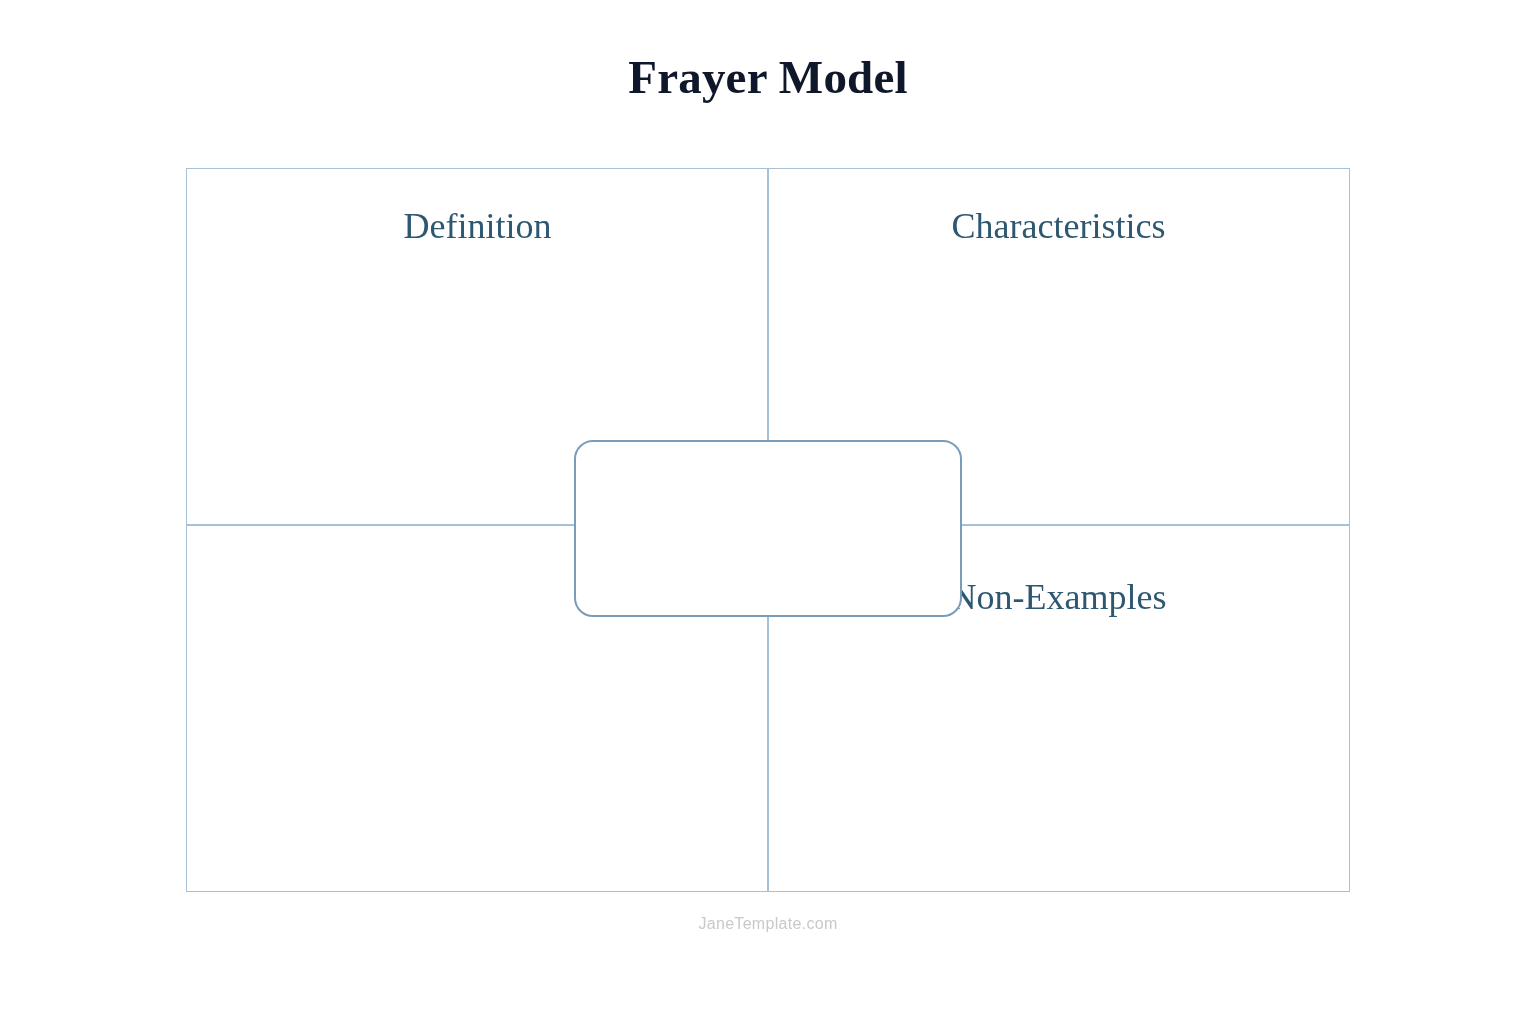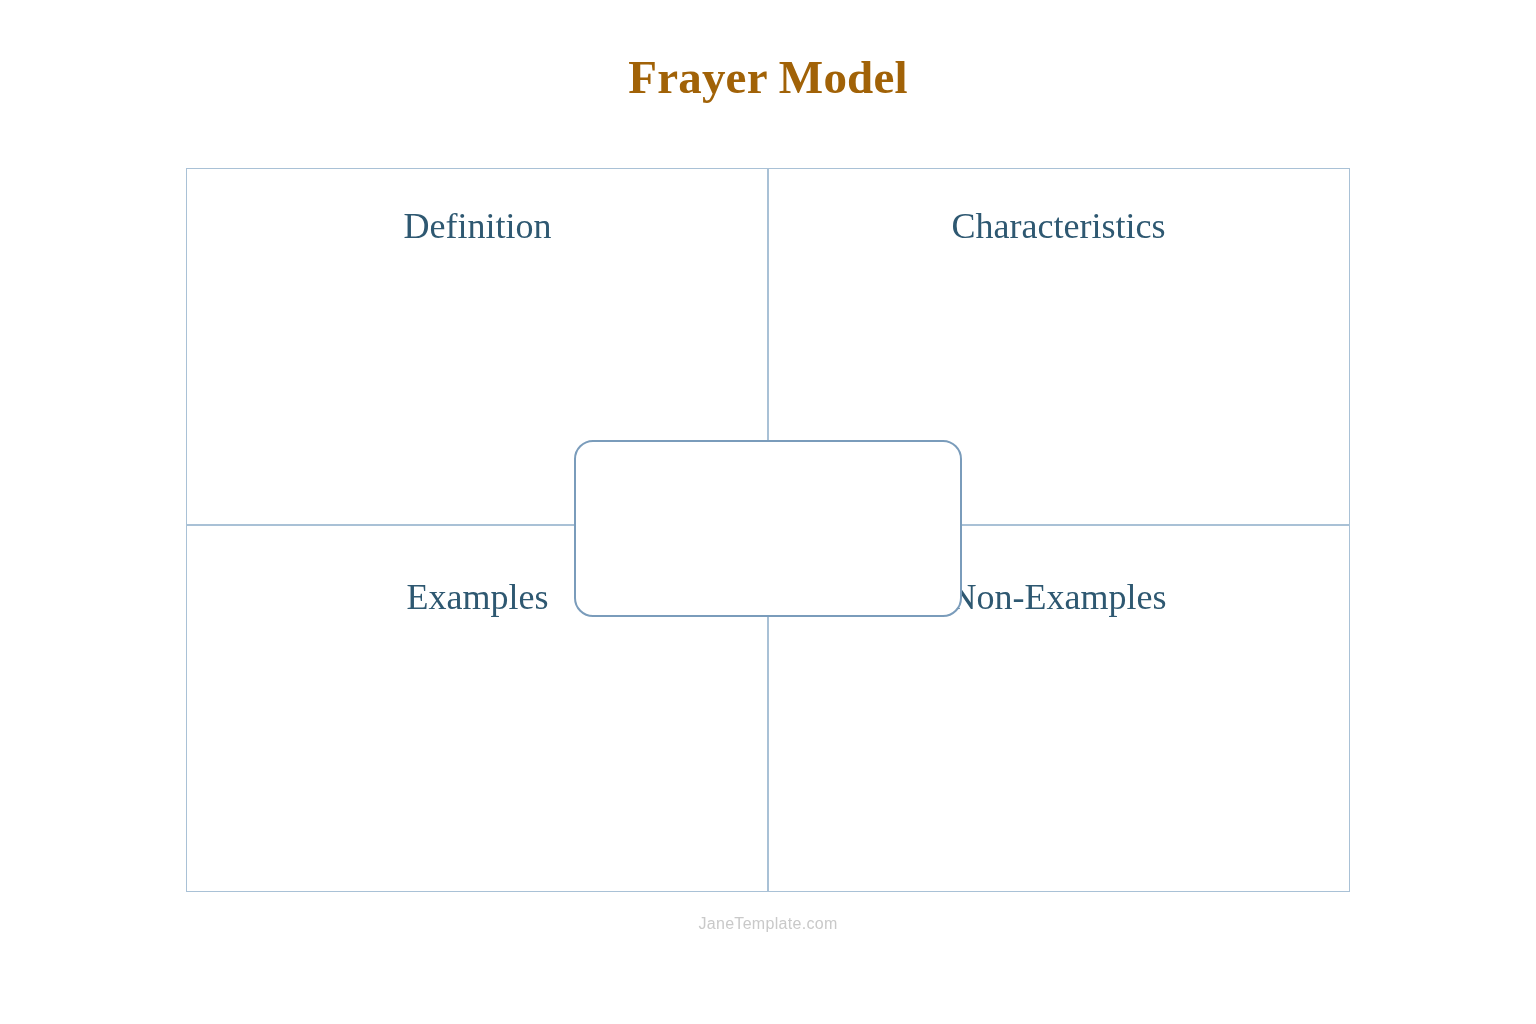--- a/index.html
+++ b/index.html
@@ -23,21 +23,21 @@
   
   #title {
     position: absolute;
     left: 0;
     top: 52px;
     width: 1536px;
     text-align: center;
     font-family: "Liberation Serif", "DejaVu Serif", serif;
     font-size: 47px;
     font-weight: 700;
-    color: #a16207;
+    color: #0f172a;
     letter-spacing: 0.2px;
     line-height: 1.1;
     white-space: nowrap;
   }
 
   
   #frame {
     position: absolute;
     left: 186px;
     top: 168px;
@@ -158,23 +158,20 @@
     <div class="divider-h"></div>
 
     <div class="quadrant tl">
       <div class="quadrant-label">Definition</div>
     </div>
 
     <div class="quadrant tr">
       <div class="quadrant-label">Characteristics</div>
     </div>
 
-    <div class="quadrant bl">
-      <div class="quadrant-label">Examples</div>
-    </div>
 
     <div class="quadrant br">
       <div class="quadrant-label">Non-Examples</div>
     </div>
 
   </div>
 
   <div id="center-box">
     <div id="center-box-text"></div>
   </div>

